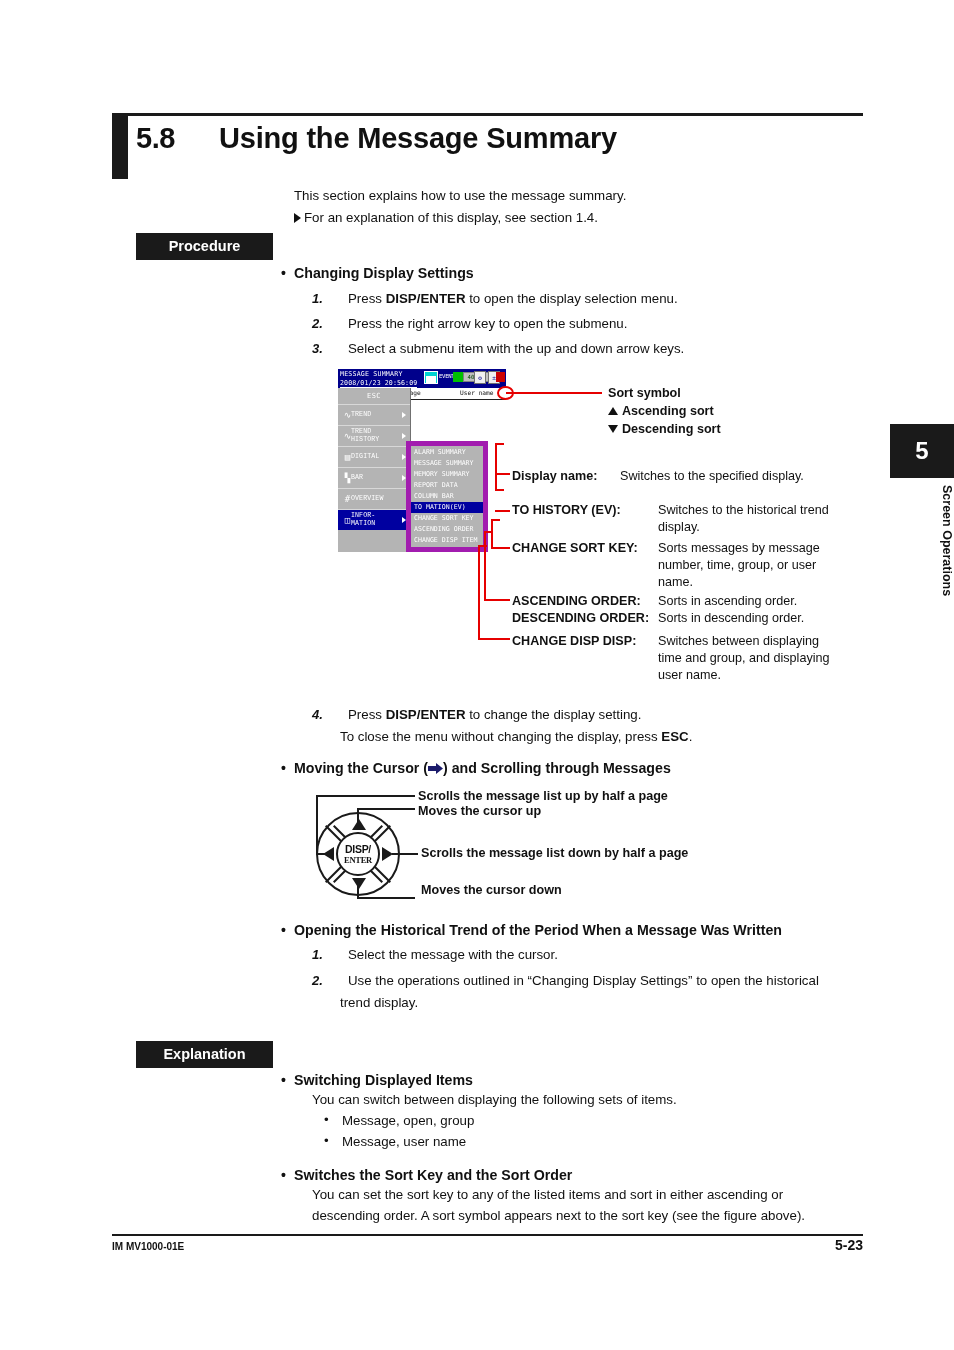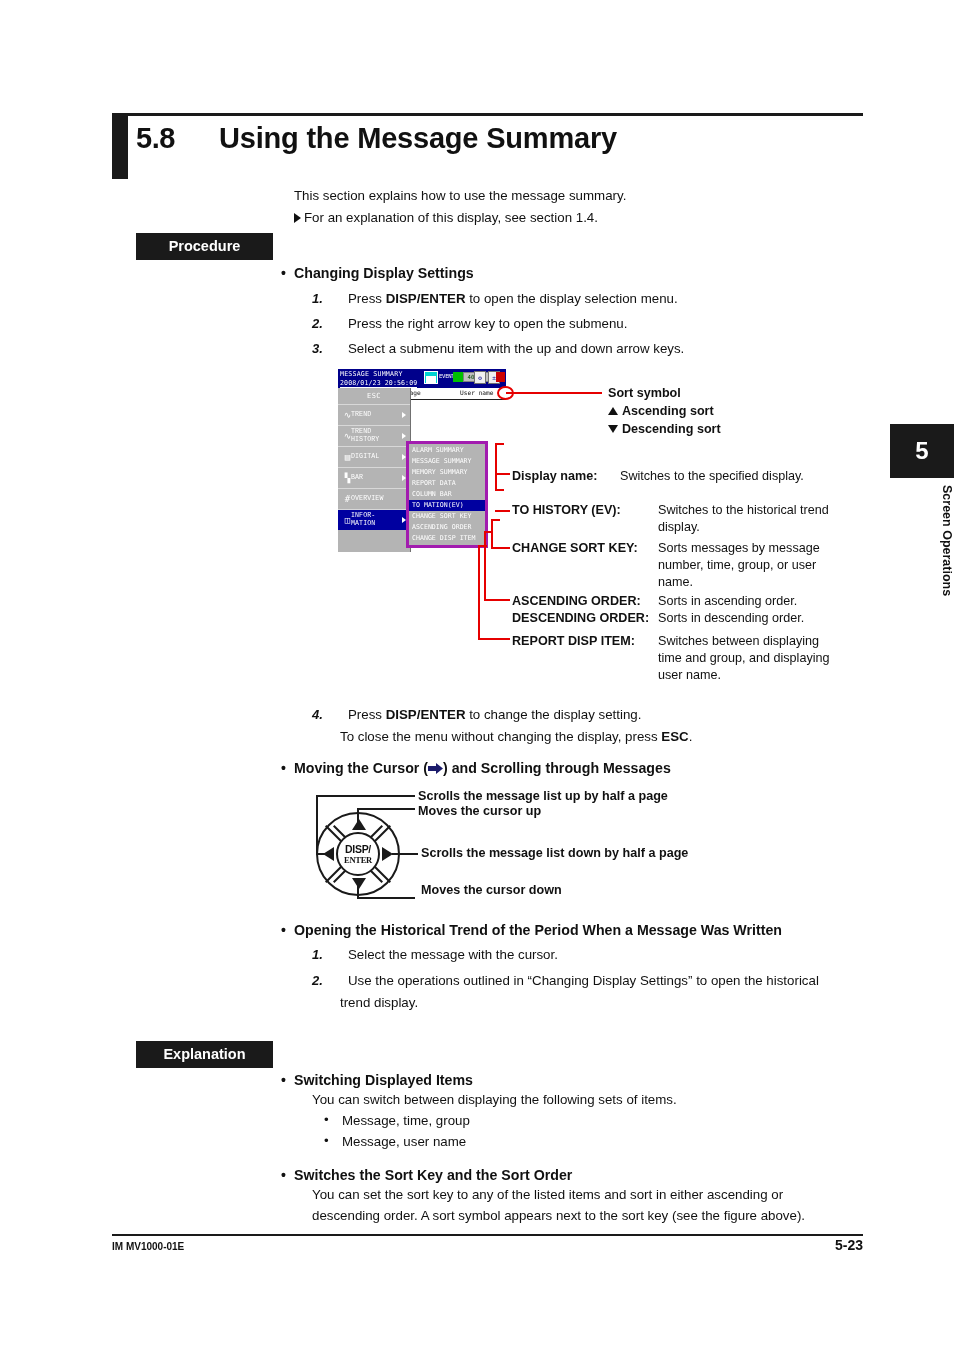--- a/index.html
+++ b/index.html
@@ -315,21 +315,21 @@
     text-align: center;
     overflow: hidden;
   }
 
   
   .ds-sub {
     position: absolute;
     left: 68px; top: 72px;
     width: 82px;
     background: #b4b4b4;
-    border: 3px solid #a21caf;
+    border: 5px solid #a21caf;
     box-sizing: border-box;
     padding: 1px 0;
   }
   .ds-sub .si {
     height: 11px;
     color: #ffffff;
     font-size: 6.6px;
     line-height: 11px;
     padding-left: 3px;
     letter-spacing: 0px;
@@ -668,21 +668,21 @@
 <div class="callout-title" style="left:512px; top:541px;">CHANGE SORT KEY:</div>
 <div class="callout-desc" style="left:658px; top:541px;">Sorts messages by message</div>
 <div class="callout-desc" style="left:658px; top:558px;">number, time, group, or user</div>
 <div class="callout-desc" style="left:658px; top:575px;">name.</div>
 
 <div class="callout-title" style="left:512px; top:594px;">ASCENDING ORDER:</div>
 <div class="callout-desc" style="left:658px; top:594px;">Sorts in ascending order.</div>
 <div class="callout-title" style="left:512px; top:611px;">DESCENDING ORDER:</div>
 <div class="callout-desc" style="left:658px; top:611px;">Sorts in descending order.</div>
 
-<div class="callout-title" style="left:512px; top:634px;">REPORT DISP ITEM:</div>
+<div class="callout-title" style="left:512px; top:634px;">CHANGE DISP DISP:</div>
 <div class="callout-desc" style="left:658px; top:634px;">Switches between displaying</div>
 <div class="callout-desc" style="left:658px; top:651px;">time and group, and displaying</div>
 <div class="callout-desc" style="left:658px; top:668px;">user name.</div>
 
 <div class="step" style="top:707px;">
   <span class="n">4.</span><span class="t"><span>Press </span><b>DISP/ENTER</b><span> to change the display setting.</span></span>
 </div>
 <div class="para" style="left:340px; top:729px;">
   <span>To close the menu without changing the display, press </span><b>ESC</b><span>.</span>
 </div>
@@ -737,21 +737,21 @@
 </div>
 <div class="para" style="left:340px; top:995px;">trend display.</div>
 
 <div class="chip chip-explanation">Explanation</div>
 
 <div class="bullet-head" style="top:1072px;">
   <span class="dot">•</span><span>Switching Displayed Items</span>
 </div>
 <div class="para" style="left:312px; top:1092px;">You can switch between displaying the following sets of items.</div>
 <div class="sub-bullet" style="left:324px; top:1113px;">
-  <span class="dot">•</span><span class="t">Message, time, group</span>
+  <span class="dot">•</span><span class="t">Message, open, group</span>
 </div>
 <div class="sub-bullet" style="left:324px; top:1134px;">
   <span class="dot">•</span><span class="t">Message, user name</span>
 </div>
 
 <div class="bullet-head" style="top:1167px;">
   <span class="dot">•</span><span>Switches the Sort Key and the Sort Order</span>
 </div>
 <div class="para" style="left:312px; top:1187px;">You can set the sort key to any of the listed items and sort in either ascending or</div>
 <div class="para" style="left:312px; top:1208px;">descending order. A sort symbol appears next to the sort key (see the figure above).</div>

